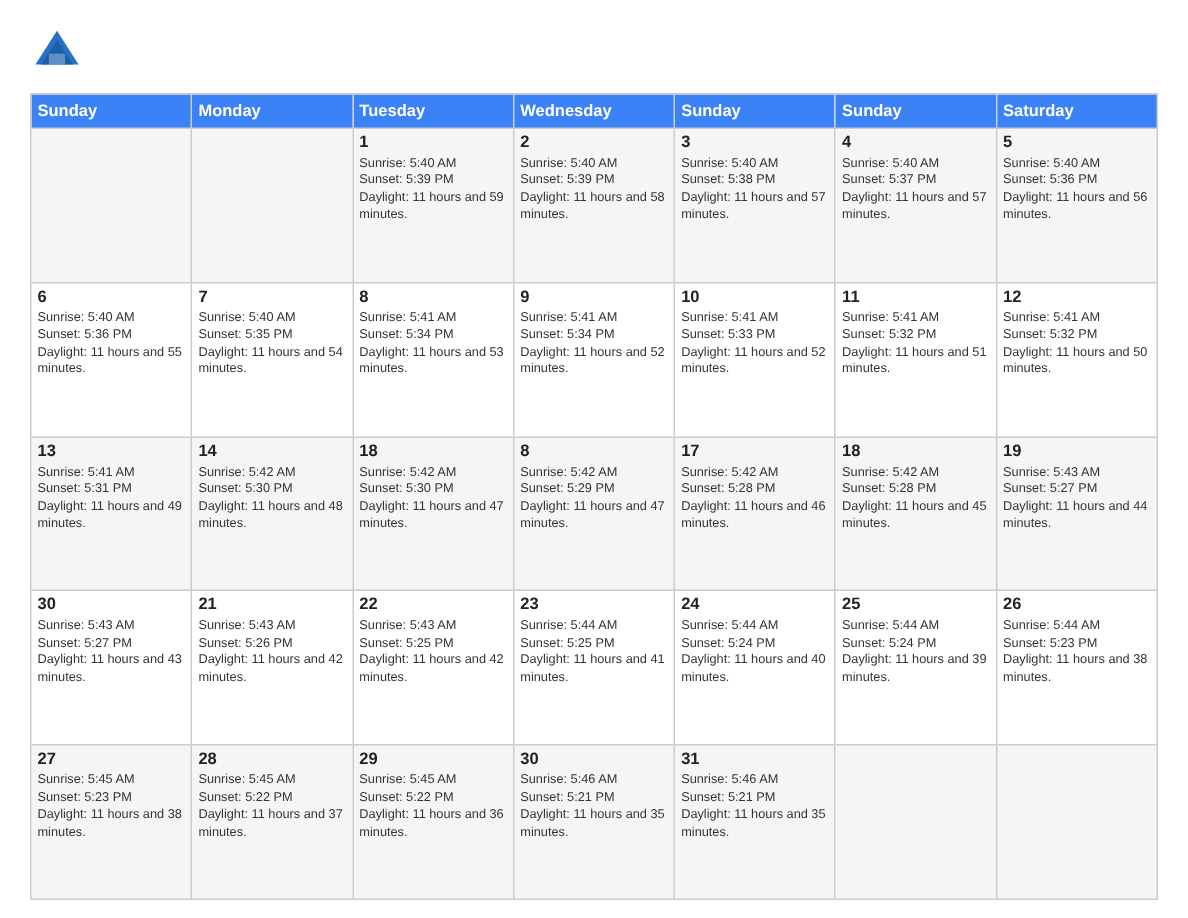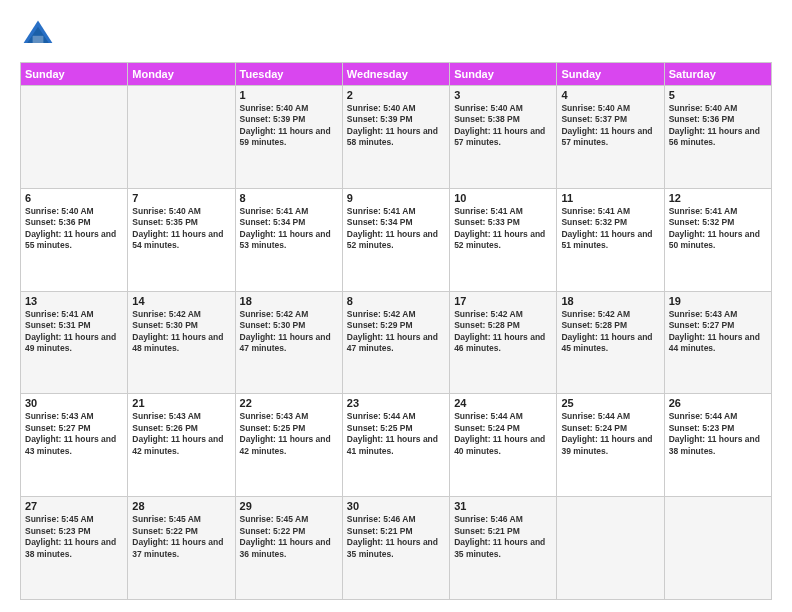--- a/index.html
+++ b/index.html
@@ -86,33 +86,32 @@
     .day-num {
       font-size: 11px;
       font-weight: bold;
       color: #222;
       margin-bottom: 2px;
     }
     .day-info {
       font-size: 8.5px;
       color: #333;
       line-height: 1.35;
-      font-weight: bold;
     }
     .empty-cell {
       background: #f9f9f9;
     }
     tr:nth-child(odd) td {
       background: #f5f5f5;
     }
     tr:nth-child(even) td {
       background: #fff;
     }
     .calendar thead tr th {
-      background: #d946ef;
+      background: #3b82f6;
     }
   </style>
 </head>
 <body>
 
 <div class="page">
   <div class="header">
     <div class="logo">
       <svg class="logo-icon" viewBox="0 0 40 40">
         <polygon points="20,5 36,30 4,30" fill="#2970c6"></polygon>

